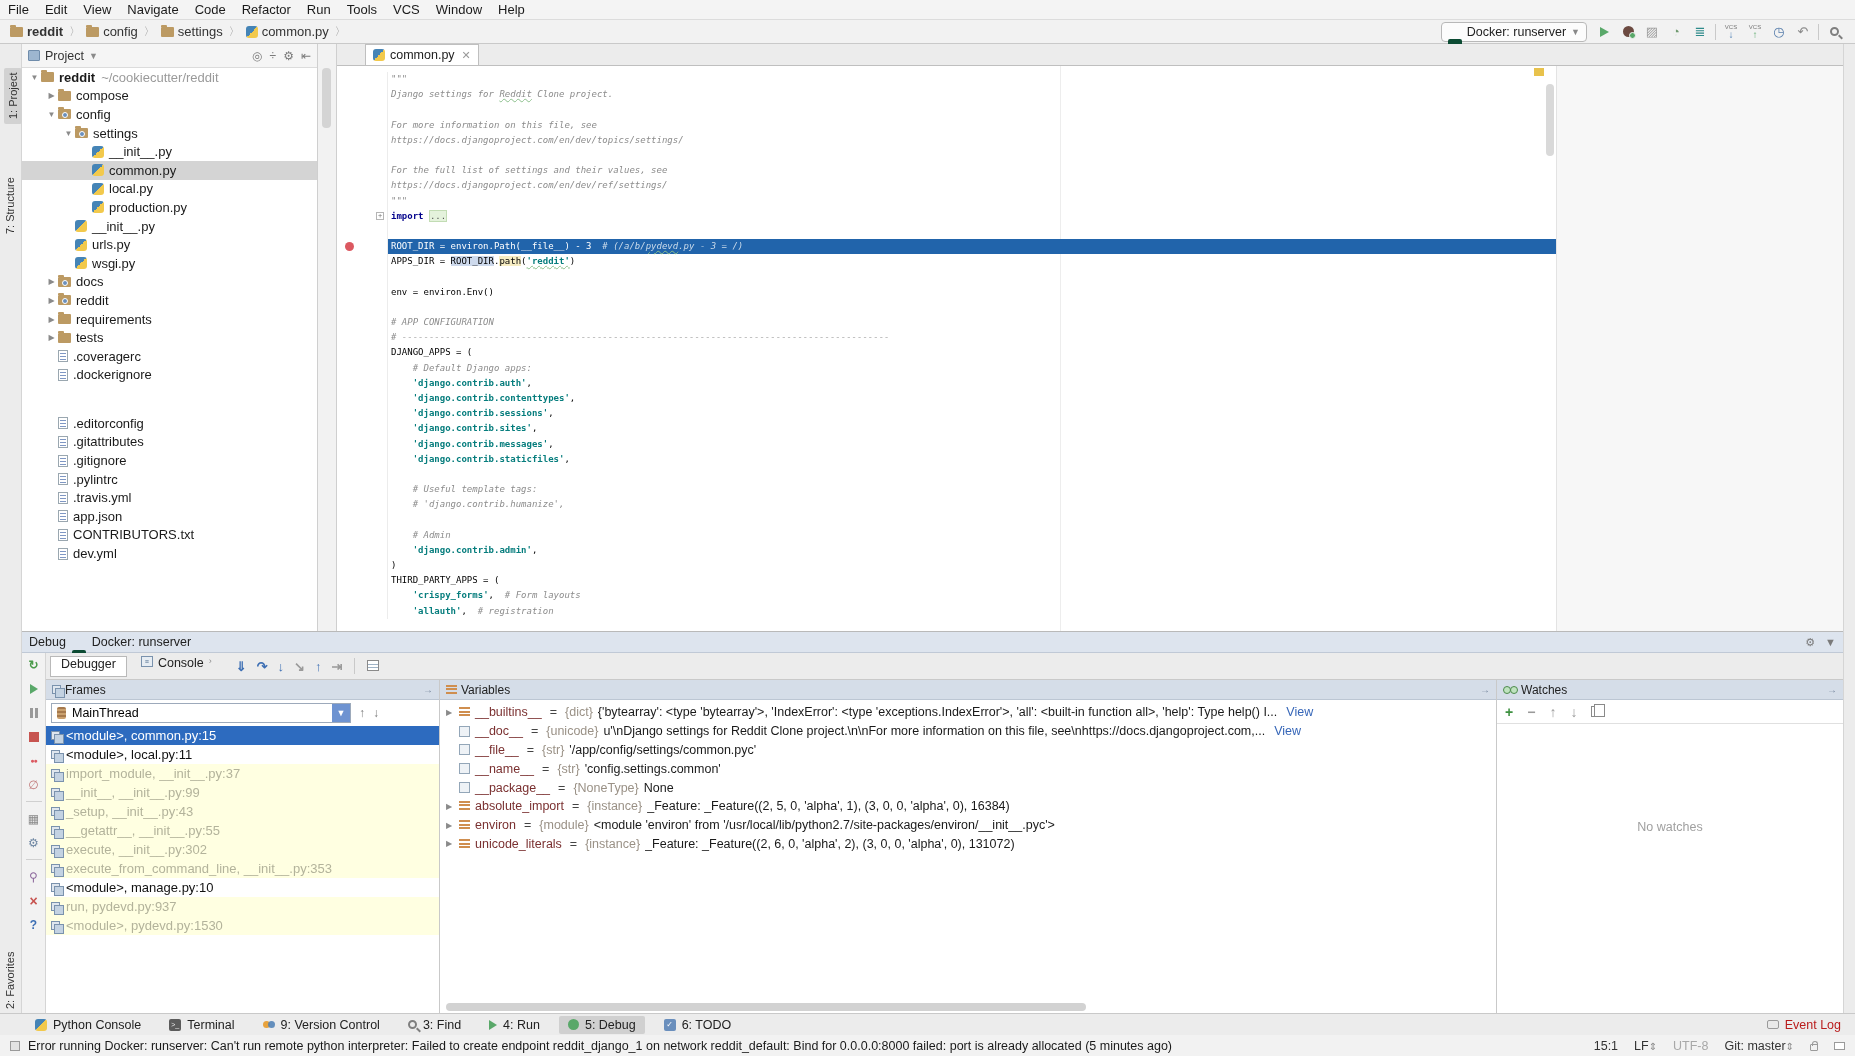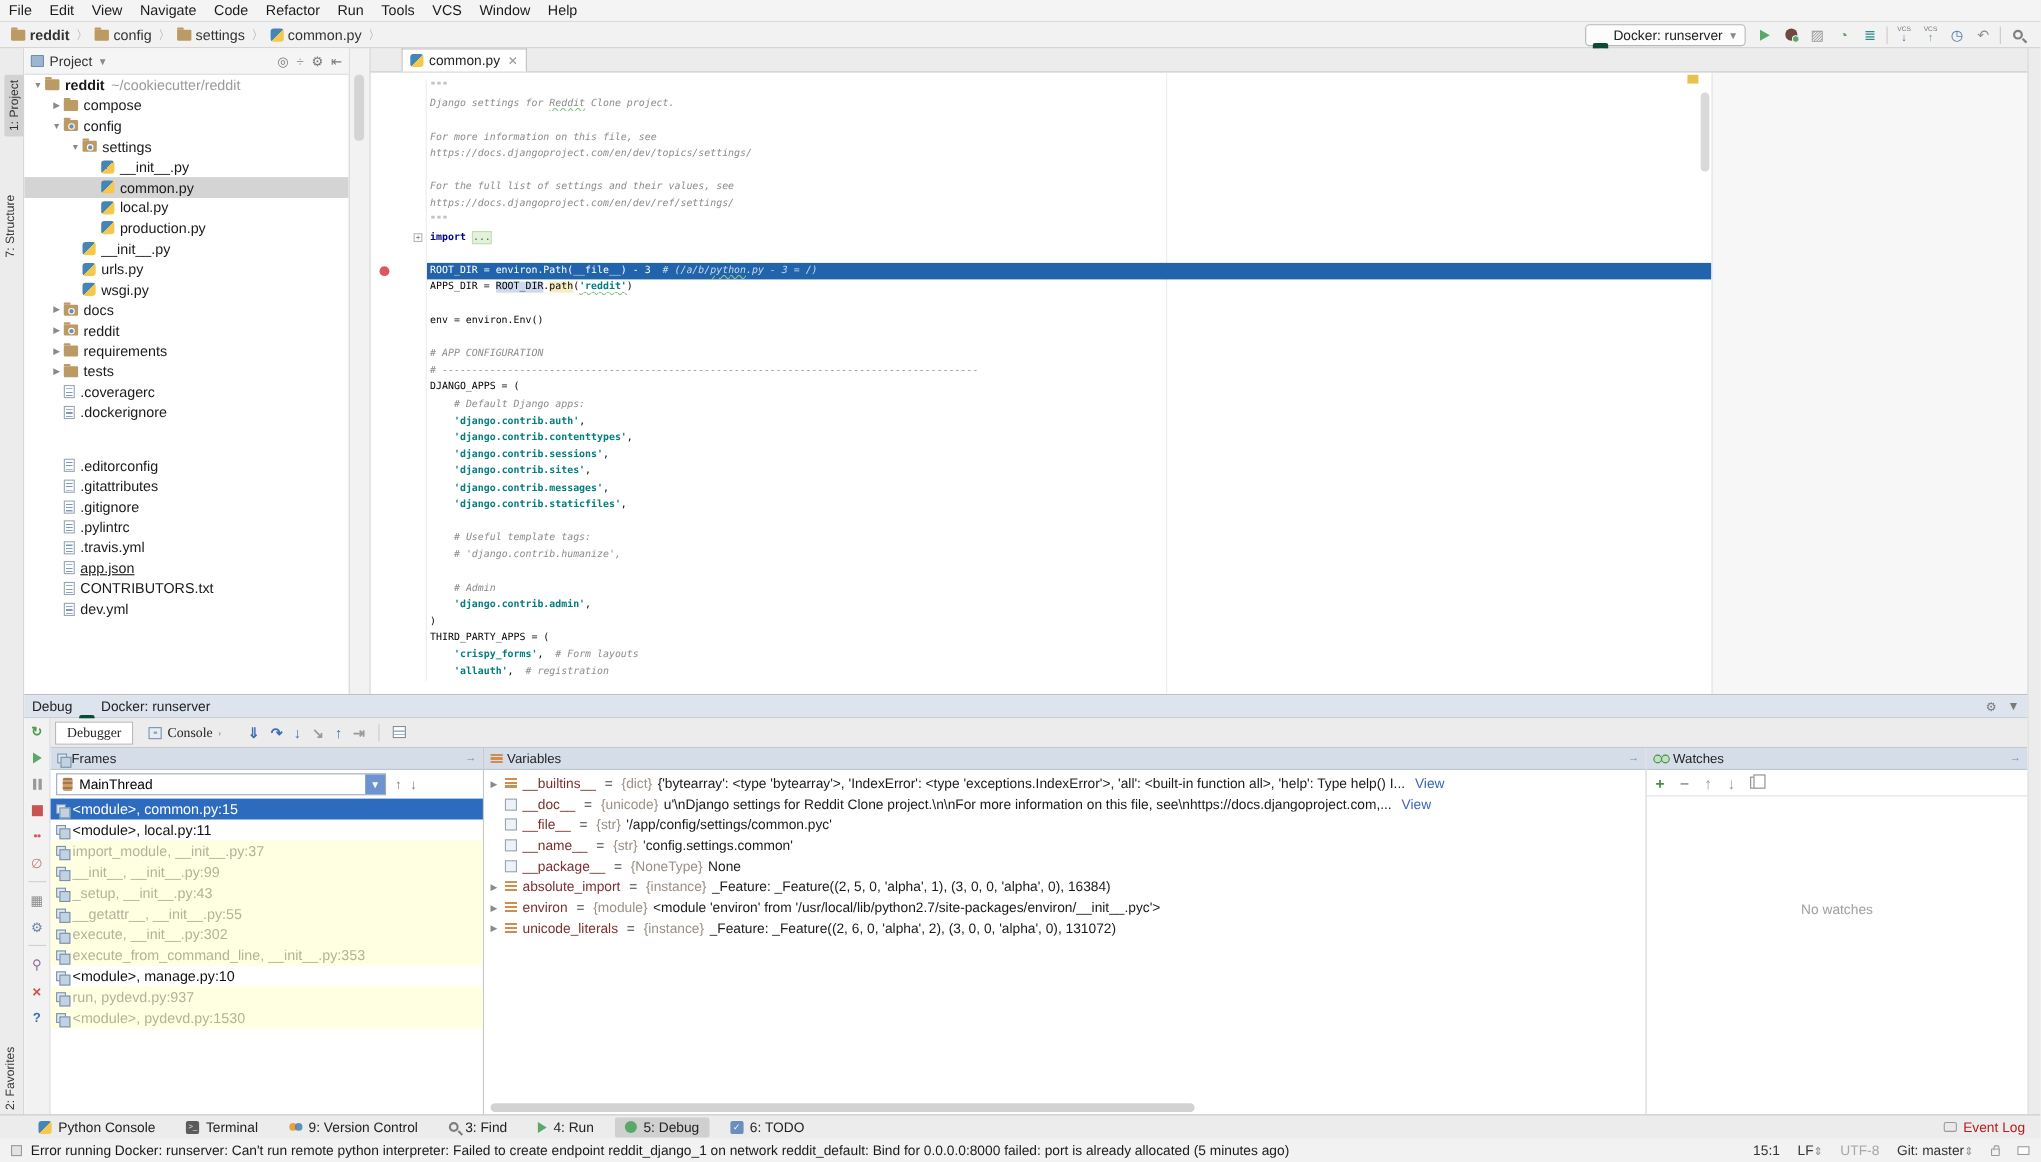--- a/index.html
+++ b/index.html
@@ -123,21 +123,21 @@
   #debug { position:absolute; left:22px; top:631px; width:1821px; height:382px; background:#fff; border-top:1px solid #b9b9b9; }
   #debug-header { position:absolute; left:0; top:0; width:100%; height:21px; background:#dde4ee; border-bottom:1px solid #c0c9d6;
     display:flex; align-items:center; gap:6px; font-size:12.5px; color:#222; padding:0 7px; }
   #debug-header .hdr-icons { margin-left:auto; display:flex; gap:10px; color:#7a7a7a; font-size:11px; align-items:center; }
   #dbg-left { position:absolute; left:0; top:21px; width:24px; height:361px; background:#f2f2f2; border-right:1px solid #d5d5d5;
     display:flex; flex-direction:column; align-items:center; padding-top:4px; gap:9px; }
   .dbgi { width:16px; height:15px; display:flex; align-items:center; justify-content:center; font-size:12px; }
   .dbgi.sep { height:1px; width:16px; background:#d0d0d0; }
   #dbg-tabs { position:absolute; left:24px; top:21px; width:1797px; height:27px; background:#ececec; border-bottom:1px solid #c9c9c9;
     display:flex; align-items:center; font-size:12.5px; color:#222; }
-  .dtab { height:21px; display:flex; align-items:center; gap:5px; padding:0 10px; margin-left:4px;font-family:Liberation Serif, serif; }
+  .dtab { height:21px; display:flex; align-items:flex-start; gap:5px; padding:0 10px; margin-left:4px; }
   .dtab.active { background:#fff; border:1px solid #b9b9b9; }
   .ic-console { width:12px; height:11px; background:#e7edf3; border:1px solid #7a92ad; font-size:7px; color:#49688a; display:inline-flex; align-items:center; justify-content:center; }
   .step-icons { display:flex; align-items:center; gap:10px; margin-left:14px; font-size:13px; font-weight:bold; }
   .step-blue { color:#3d6fb4; } .step-grey { color:#9a9a9a; }
   .ic-calc { width:12px; height:11px; border:1px solid #8a8a8a; background:#fff;
     background-image:repeating-linear-gradient(#9fb3c6 0 1px, transparent 1px 3px); background-position:0 3px; background-size:100% 8px; background-repeat:no-repeat; }
 
   .panel { position:absolute; top:48px; height:334px; background:#fff; }
   .panel-header { height:20px; background:#d5dde8; border-bottom:1px solid #bcc6d3; display:flex; align-items:center; gap:4px;
     font-size:12px; color:#222; padding:0 6px; }
@@ -383,21 +383,21 @@
           <span class="tlabel">.gitignore</span>
         </div>
         <div class="trow" style="padding-left: 36px;">
           <span class="ic ic-file"></span>
           <span class="tlabel">.pylintrc</span>
         </div>
         <div class="trow" style="padding-left: 36px;">
           <span class="ic ic-file"></span>
           <span class="tlabel">.travis.yml</span>
         </div>
-        <div class="trow" style="padding-left: 36px; text-decoration: underline;">
+        <div class="trow" style="padding-left: 36px;">
           <span class="ic ic-file"></span>
           <span class="tlabel">app.json</span>
         </div>
         <div class="trow" style="padding-left: 36px;">
           <span class="ic ic-file"></span>
           <span class="tlabel">CONTRIBUTORS.txt</span>
         </div>
         <div class="trow" style="padding-left: 36px;">
           <span class="ic ic-file"></span>
           <span class="tlabel">dev.yml</span>
@@ -423,21 +423,21 @@
         <div class="cl"><span class="gut"></span><span class="lt"><span class="c-com">Django settings for </span><span class="c-com wavy">Reddit</span><span class="c-com"> Clone project.</span></span></div>
         <div class="cl"><span class="gut"></span><span class="lt"></span></div>
         <div class="cl"><span class="gut"></span><span class="lt"><span class="c-com">For more information on this file, see</span></span></div>
         <div class="cl"><span class="gut"></span><span class="lt"><span class="c-com">https://docs.djangoproject.com/en/dev/topics/settings/</span></span></div>
         <div class="cl"><span class="gut"></span><span class="lt"></span></div>
         <div class="cl"><span class="gut"></span><span class="lt"><span class="c-com">For the full list of settings and their values, see</span></span></div>
         <div class="cl"><span class="gut"></span><span class="lt"><span class="c-com">https://docs.djangoproject.com/en/dev/ref/settings/</span></span></div>
         <div class="cl"><span class="gut"></span><span class="lt"><span class="c-com">"""</span></span></div>
         <div class="cl"><span class="gut"><span class="fold-plus">+</span></span><span class="lt"><span class="c-kw">import</span><span class="c-plain"> </span><span class="c-fold">...</span></span></div>
         <div class="cl"><span class="gut"></span><span class="lt"></span></div>
-        <div class="cl exec"><span class="gut"><span class="bp-dot"></span></span><span class="lt"><span class="c-plain">ROOT_DIR = environ.Path(__file__) - 3  </span><span class="c-com"># (/a/b/</span><span class="c-com wavy">python</span><span class="c-com">.py - 3 = /)</span></span></div>
+        <div class="cl exec"><span class="gut"><span class="bp-dot"></span></span><span class="lt"><span class="c-plain">ROOT_DIR = environ.Path(__file__) - 3  </span><span class="c-com"># (/a/b/</span><span class="c-com wavy">pydevd</span><span class="c-com">.py - 3 = /)</span></span></div>
         <div class="cl"><span class="gut"></span><span class="lt"><span class="c-plain">APPS_DIR = </span><span class="c-usage">ROOT_DIR</span><span class="c-plain">.</span><span class="c-meth">path</span><span class="c-plain">(</span><span class="c-str wavy">'reddit'</span><span class="c-plain">)</span></span></div>
         <div class="cl"><span class="gut"></span><span class="lt"></span></div>
         <div class="cl"><span class="gut"></span><span class="lt"><span class="c-plain">env = environ.Env()</span></span></div>
         <div class="cl"><span class="gut"></span><span class="lt"></span></div>
         <div class="cl"><span class="gut"></span><span class="lt"><span class="c-com"># APP CONFIGURATION</span></span></div>
         <div class="cl"><span class="gut"></span><span class="lt"><span class="c-com"># ------------------------------------------------------------------------------------------</span></span></div>
         <div class="cl"><span class="gut"></span><span class="lt"><span class="c-plain">DJANGO_APPS = (</span></span></div>
         <div class="cl"><span class="gut"></span><span class="lt"><span class="c-plain">    </span><span class="c-com"># Default Django apps:</span></span></div>
         <div class="cl"><span class="gut"></span><span class="lt"><span class="c-plain">    </span><span class="c-str">'django.contrib.auth'</span><span class="c-plain">,</span></span></div>
         <div class="cl"><span class="gut"></span><span class="lt"><span class="c-plain">    </span><span class="c-str">'django.contrib.contenttypes'</span><span class="c-plain">,</span></span></div>

